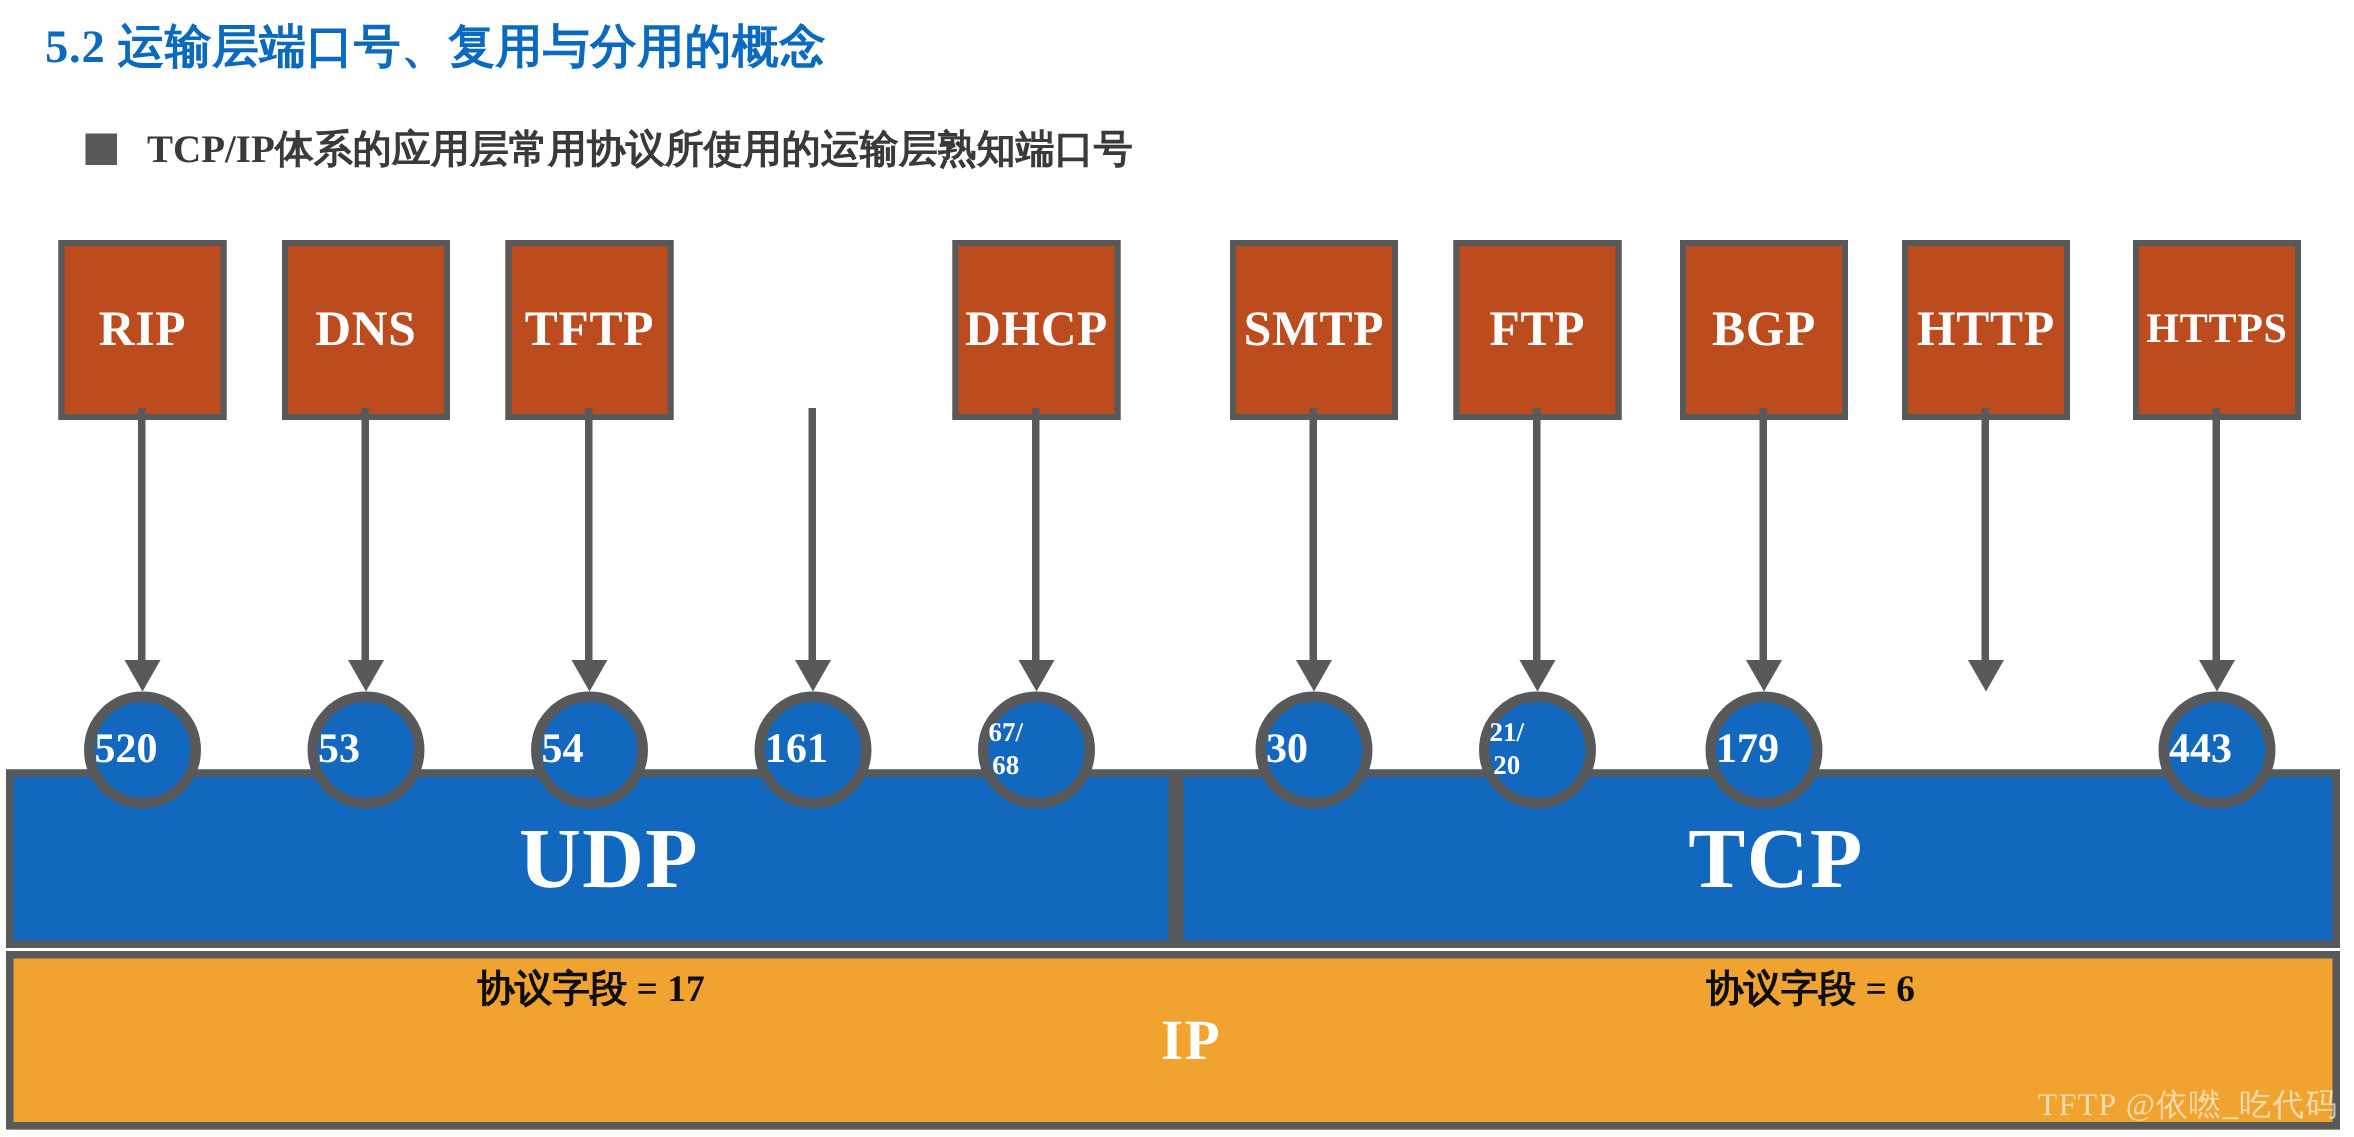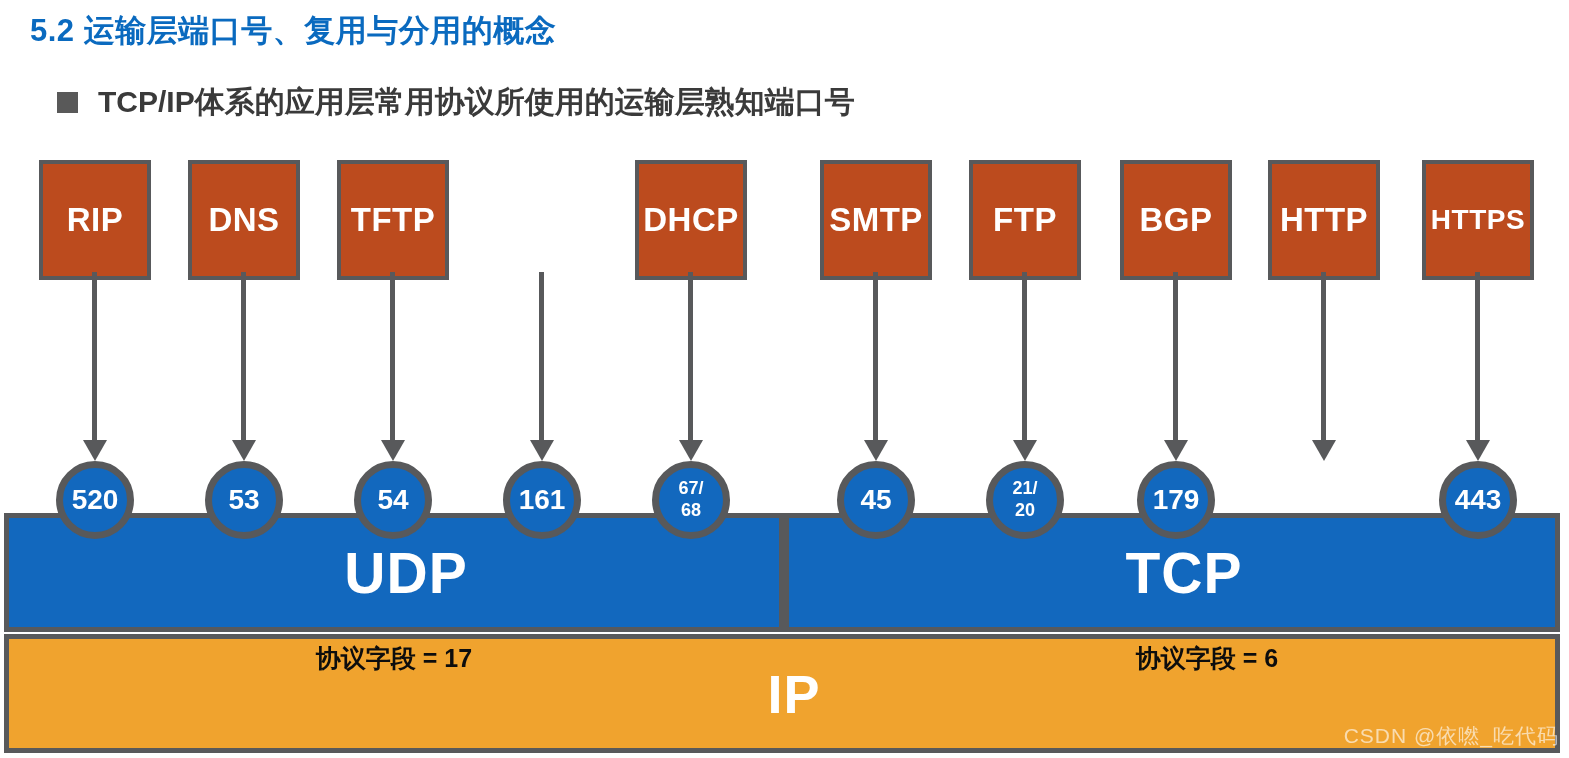--- a/index.html
+++ b/index.html
@@ -1,66 +1,66 @@
 <!DOCTYPE html>
 <html><head>
 <meta charset="utf-8">
 <style>
   html,body { margin:0; padding:0; background:#ffffff; }
   #page {
     position:relative; width:1569px; height:758px; background:#ffffff;
-    overflow:hidden; font-family:Liberation Sans, sans-serif;
+    overflow:hidden; font-family:Liberation Serif, serif;
   }
 
   
   #title {
     position:absolute; left:30px; top:10px; margin:0;
     font-size:31px; font-weight:bold; color:#0a6abf; letter-spacing:0.5px;
   }
   #subtitle { position:absolute; left:57px; top:82px; display:flex; align-items:center; }
   #subtitle .bullet { width:21px; height:21px; background:#595959; margin-right:20px; flex:none; }
-  #subtitle .sub-text { font-size:30px; font-weight:bold; color:#3a3a3a;text-align:right; }
+  #subtitle .sub-text { font-size:26px; font-weight:bold; color:#3a3a3a;text-align:right; }
 
   
   .col { position:absolute; top:160px; width:112px; height:382px; z-index:3; }
   .pbox {
     position:absolute; left:0; top:0; width:112px; height:120px; box-sizing:border-box;
     background:#bc4b1e; border:4px solid #58595b;
     display:flex; align-items:center; justify-content:center;
   }
   .pbox .plabel { color:#ffffff; font-weight:bold; font-size:33px; letter-spacing:0.5px; }
   .pbox .plabel.small-label { font-size:28px; }
 
   .shaft { position:absolute; left:53px; top:112px; width:5px; height:170px; background:#58595b; }
   .ahead {
     position:absolute; left:44px; top:280px; width:0; height:0;
     border-left:12px solid transparent; border-right:12px solid transparent;
     border-top:21px solid #58595b;
   }
   .port-circle {
     position:absolute; left:17px; top:301px; width:78px; height:78px; box-sizing:border-box;
     border-radius:50%; background:#1268be; border:7px solid #58595b;
-    display:flex; align-items:center; justify-content:center;
+    display:flex; align-items:center; 
   }
   .port-text {
     color:#ffffff; font-weight:bold; font-size:28px; line-height:1;
     text-align:center; white-space:pre-line;
   }
   .port-text.two-line { font-size:18px; line-height:1.2; }
 
   
   .bar {
     position:absolute; box-sizing:border-box; border:5px solid #58595b;
     display:flex; align-items:center; justify-content:center; z-index:1;padding-left:24px;
   }
   #udp-bar { left:4px;   top:513px; width:780px;  height:119px; background:#1268be; }
   #tcp-bar { left:784px; top:513px; width:776px;  height:119px; background:#1268be; }
   #ip-bar  { left:4px;   top:634px; width:1556px; height:119px; background:#f0a32e; }
   .bar-label { color:#ffffff; font-weight:bold; font-size:57px; letter-spacing:1px; }
-  #ip-bar .bar-label { font-size:54px; }
+  #ip-bar .bar-label { font-size:38px; }
 
   .field-label {
     position:absolute; top:642px; transform:translateX(-50%); z-index:2;
     font-size:25px; font-weight:bold; color:#0d0d0d; white-space:nowrap;
   }
   #field-udp { left:394px; }
   #field-tcp { left:1207px; }
 
   
   #watermark {
@@ -133,21 +133,21 @@
       </div>
   </div>
 
   <div class="col" style="left:820px">
     <div class="pbox">
         <span class="plabel">SMTP</span>
       </div>
     <div class="shaft"></div>
     <div class="ahead"></div>
     <div class="port-circle">
-        <span class="port-text">45</span>
+        <span class="port-text">30</span>
       </div>
   </div>
 
   <div class="col" style="left:969px">
     <div class="pbox">
         <span class="plabel">FTP</span>
       </div>
     <div class="shaft"></div>
     <div class="ahead"></div>
     <div class="port-circle">
@@ -192,15 +192,15 @@
   <div id="tcp-bar" class="bar">
     <span class="bar-label">TCP</span>
   </div>
 
   <div id="ip-bar" class="bar">
     <span class="bar-label">IP</span>
   </div>
   <div id="field-udp" class="field-label">协议字段 = 17</div>
   <div id="field-tcp" class="field-label">协议字段 = 6</div>
 
-  <div id="watermark">CSDN @依嘫_吃代码</div>
+  <div id="watermark">TFTP @依嘫_吃代码</div>
 
 </div>
 
 </body></html>

